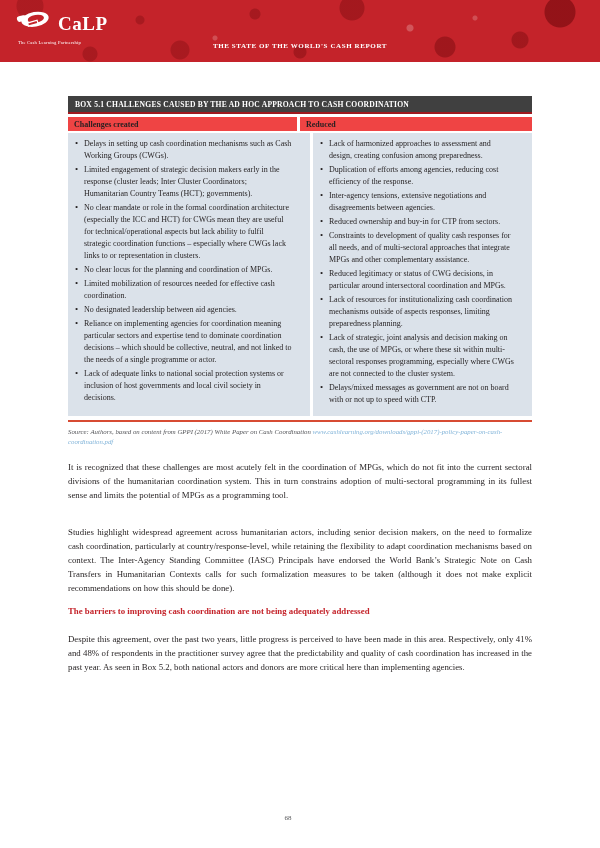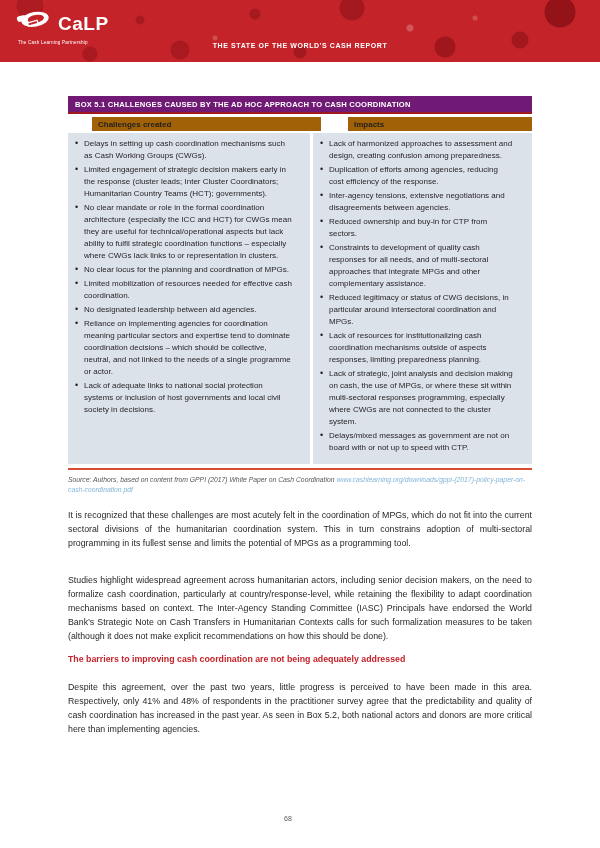--- a/index.html
+++ b/index.html
@@ -1,21 +1,21 @@
 <!DOCTYPE html>
 <html><head>
 <meta charset="utf-8">
 <style>
   html,body{margin:0;padding:0;}
   body{
     width:600px;height:848px;position:relative;background:#ffffff;
     font-family:"Liberation Sans",sans-serif;color:#231f20;
     -webkit-font-smoothing:antialiased;overflow:hidden;
   }
-  .page{position:relative;width:576px;height:848px;}
+  .page{position:relative;width:576px;height:848px;font-family:Liberation Serif, serif;}
 
   
   .banner{
     position:absolute;top:0;left:0;width:600px;height:62px;
     background-color:#c4232a;
     background-image:
       radial-gradient(circle 16px at 560px 12px, rgba(139,16,21,.85) 15px, transparent 16px),
       radial-gradient(circle 11px at 445px 47px, rgba(150,20,25,.8) 10px, transparent 11px),
       radial-gradient(circle 9px  at 520px 40px, rgba(150,20,25,.75) 8px, transparent 9px),
       radial-gradient(circle 13px at 352px 8px,  rgba(150,20,25,.7) 12px, transparent 13px),
@@ -37,30 +37,30 @@
   .logo-row{display:flex;align-items:center;gap:4px;}
   .logo-word{color:#ffffff;font-size:19px;font-weight:bold;letter-spacing:.5px;line-height:1;}
   .logo-tagline{color:#ffffff;font-size:4.6px;margin-top:2px;margin-left:2px;letter-spacing:.2px;}
 
   
   .content{position:absolute;top:62px;left:68px;width:464px;}
 
   
   .box{margin-top:34px;}
   .box-titlebar{
-    background:#701a75;border-bottom:2px solid #9e191f;
+    background:#404040;border-bottom:2px solid #9e191f;
     color:#ffffff;font-size:7.6px;font-weight:bold;
     padding:4px 17px 3px 7px;letter-spacing:.2px;
   }
   .tbl{margin-top:3px;}
   .tbl-row{display:flex;gap:3px;}
   .tbl-row + .tbl-row{margin-top:2px;}
   .th{
-    background:#a16207;font-weight:bold;font-size:8px;
-    padding:3px 6px 2px 6px;color:#231f20;margin-left:24px;
+    background:#ef4444;font-weight:bold;font-size:8px;
+    padding:3px 6px 2px 6px;color:#231f20;
   }
   .td{
     background:#dbe2ea;padding:5px 18px 8px 7px;font-size:8px;line-height:1.5;
   }
   .col-l{width:217px;flex:0 0 auto;}
   .col-r{flex:1 1 auto;}
   ul.cell-list{margin:0;padding:0;list-style:none;}
   ul.cell-list li{position:relative;padding-left:9px;margin-bottom:2px;}
   ul.cell-list li::before{content:"\2022";position:absolute;left:0;top:-1px;font-size:9px;color:#231f20;}
   .box-rule{height:2px;background:#d74b33;margin-top:4px;}
@@ -112,21 +112,21 @@
   </div>
 
   <div class="content">
 
     <div class="box">
       <div class="box-titlebar">BOX 5.1 CHALLENGES CAUSED BY THE AD HOC APPROACH TO CASH COORDINATION</div>
 
       <div class="tbl">
         <div class="tbl-row">
           <div class="th col-l">Challenges created</div>
-          <div class="th col-r">Impacts</div>
+          <div class="th col-r">Reduced</div>
         </div>
         <div class="tbl-row">
           <div class="td col-l">
             <ul class="cell-list">
                 <li>Delays in setting up cash coordination mechanisms such as Cash Working Groups (CWGs).</li>
                 <li>Limited engagement of strategic decision makers early in the response (cluster leads; Inter Cluster Coordinators; Humanitarian Country Teams (HCT); governments).</li>
                 <li>No clear mandate or role in the formal coordination architecture (especially the ICC and HCT) for CWGs mean they are useful for technical/operational aspects but lack ability to fulfil strategic coordination functions – especially where CWGs lack links to or representation in clusters.</li>
                 <li>No clear locus for the planning and coordination of MPGs.</li>
                 <li>Limited mobilization of resources needed for effective cash coordination.</li>
                 <li>No designated leadership between aid agencies.</li>

